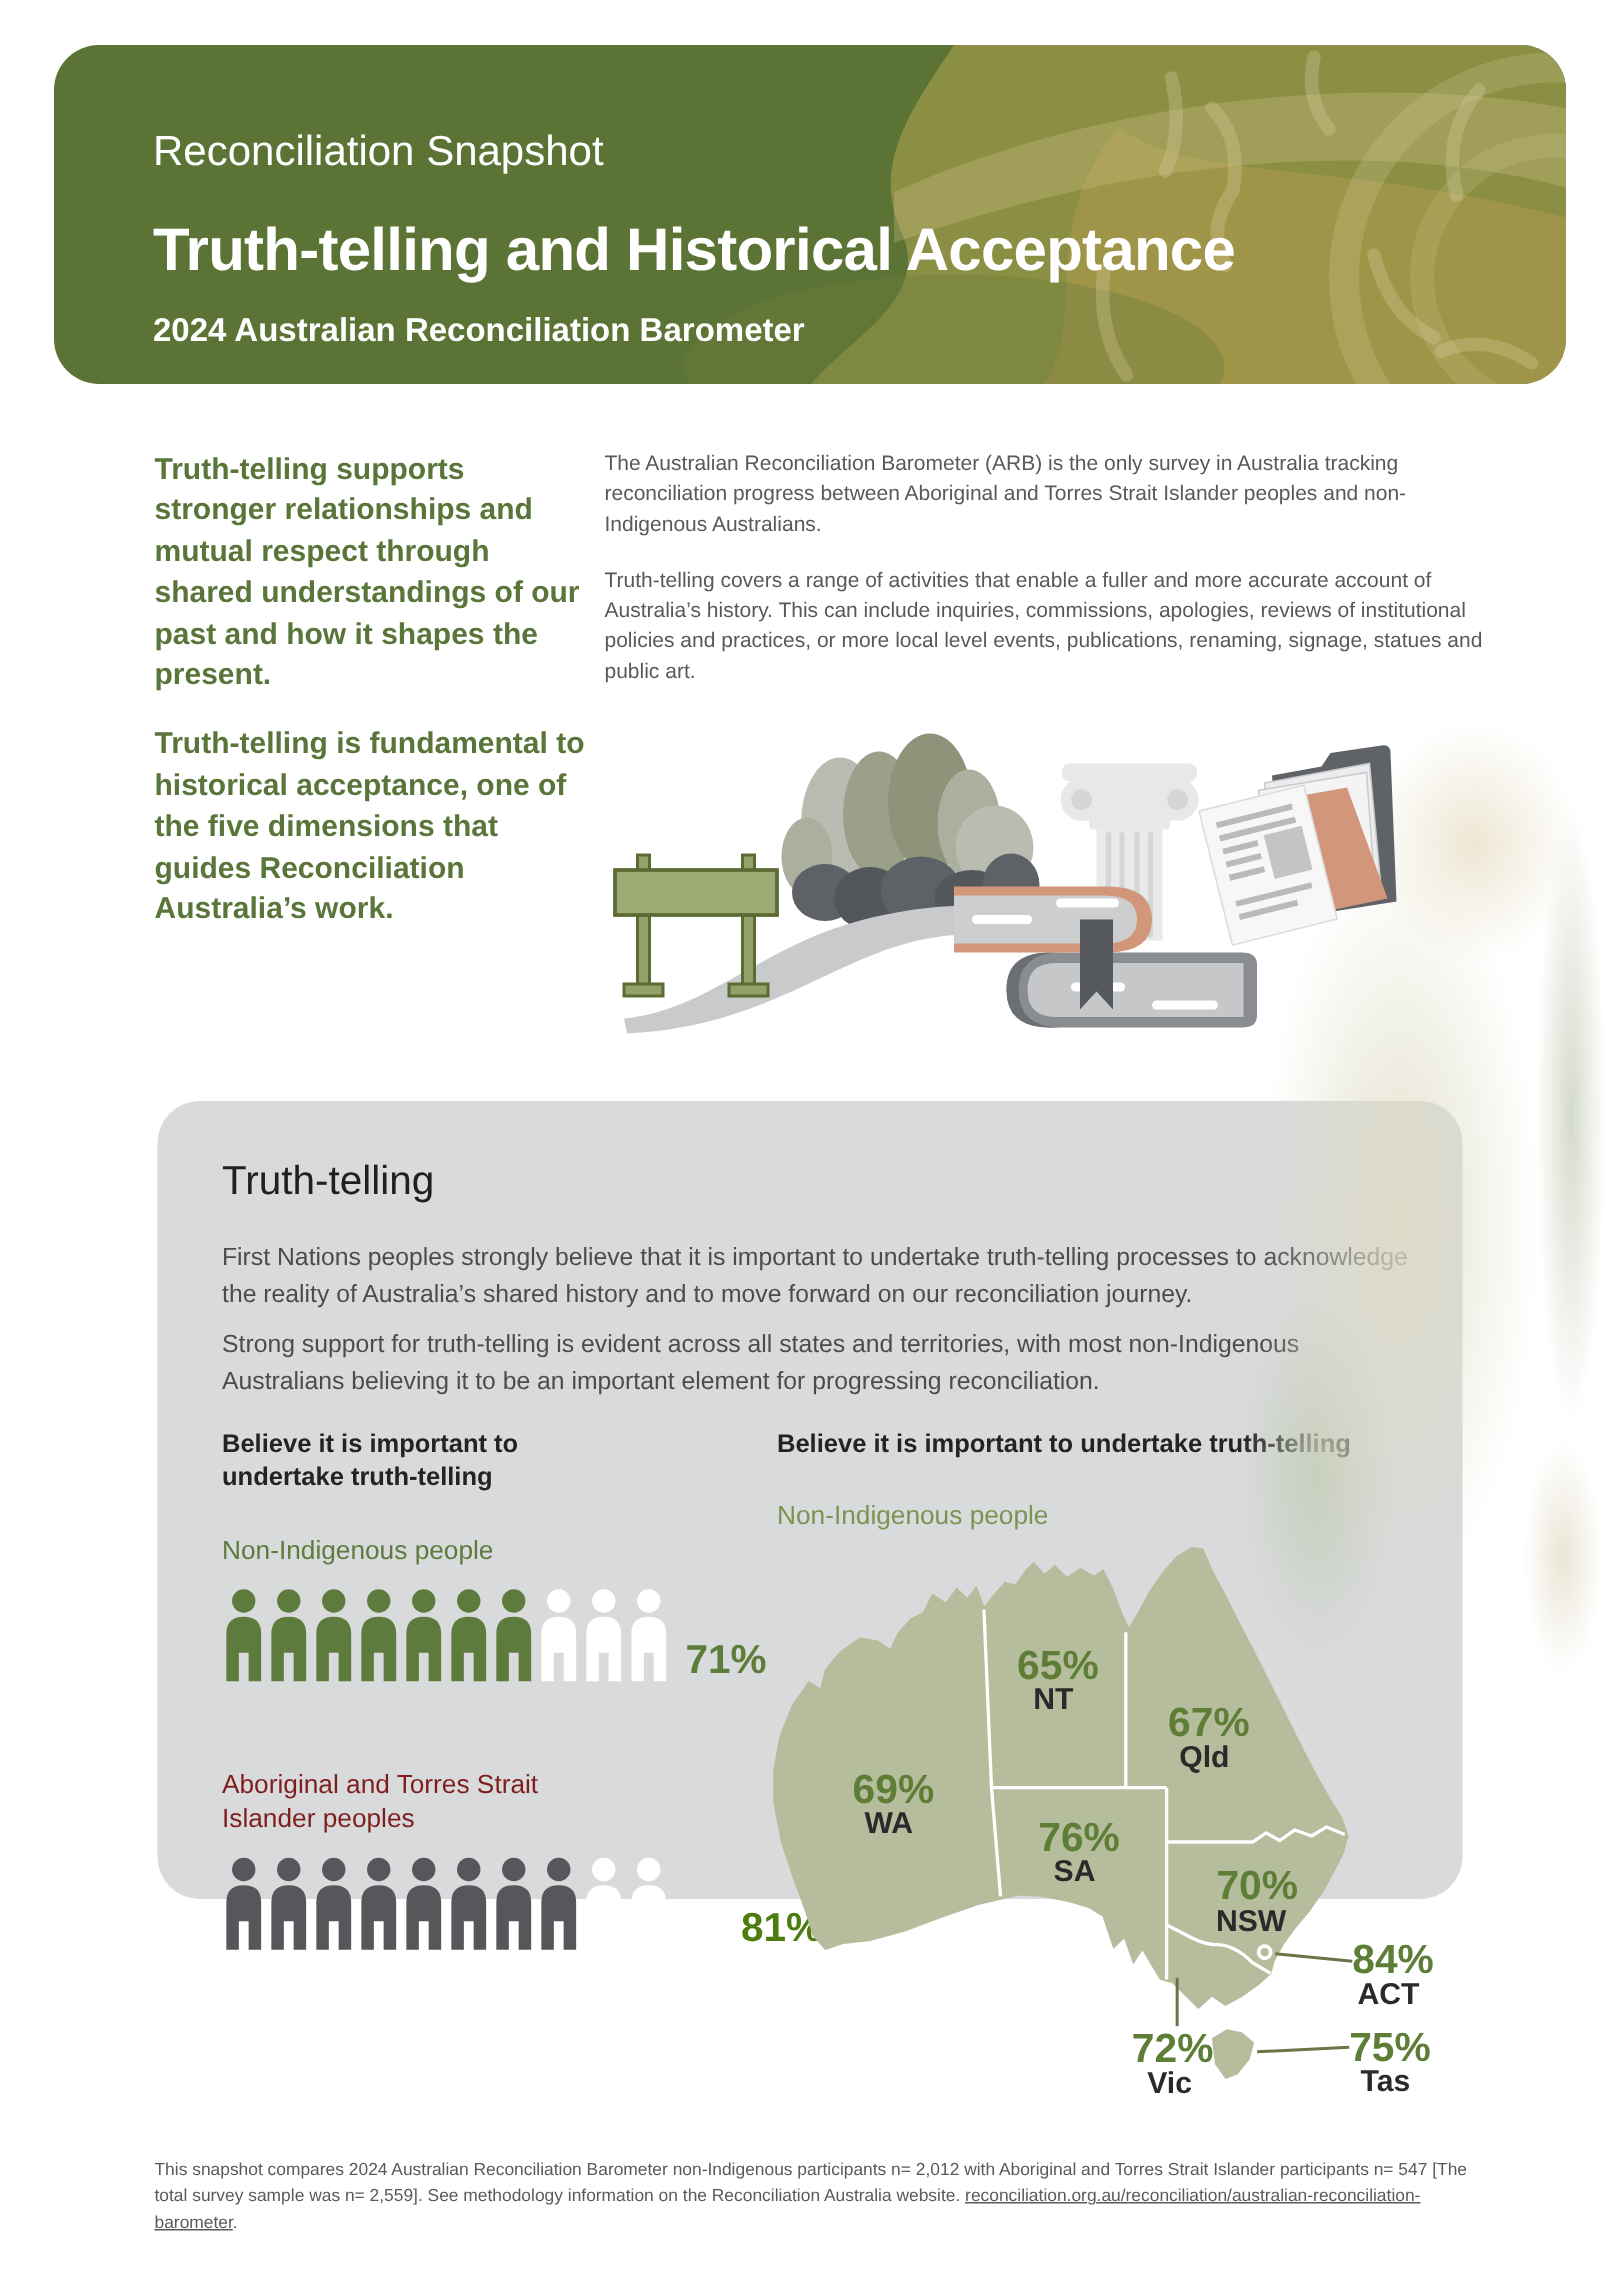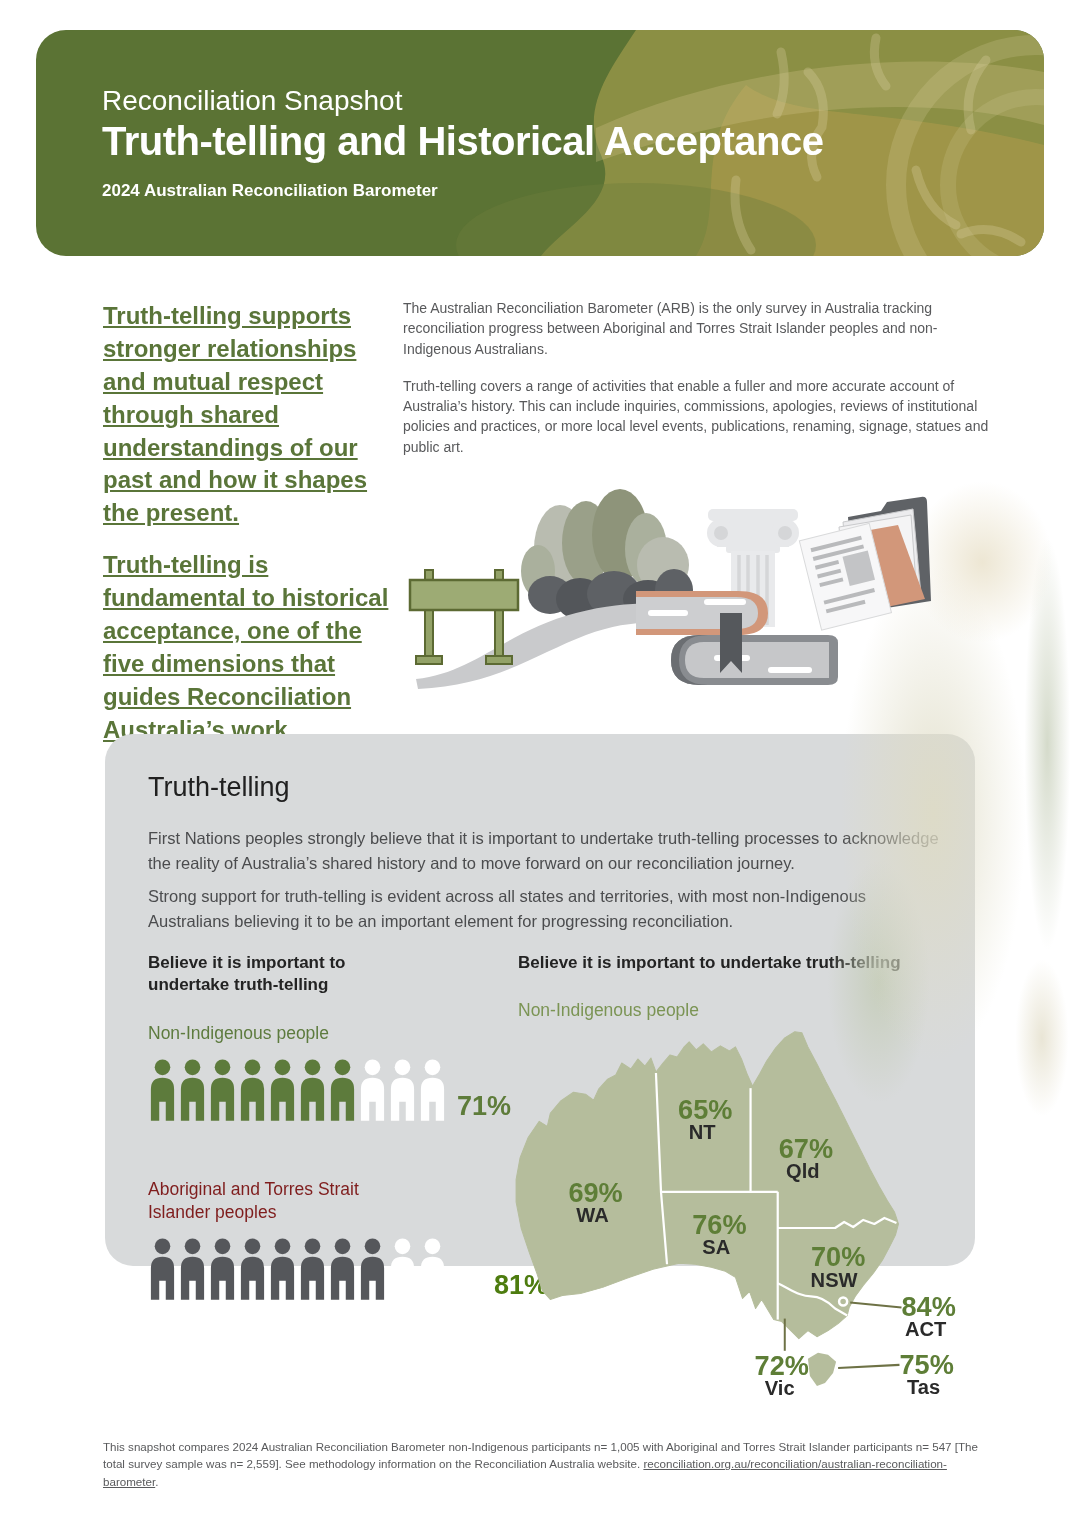--- a/index.html
+++ b/index.html
@@ -4,27 +4,27 @@
 <style>
   html,body{margin:0;padding:0;background:#ffffff;}
   .page{position:relative;width:1080px;height:1528px;background:#ffffff;overflow:hidden;
         font-family:"Liberation Sans", sans-serif;}
 
   
   .hero{position:absolute;left:36px;top:30px;width:1008px;height:226px;border-radius:30px;
         background:#5b7334;overflow:hidden;}
   .hero-art{position:absolute;left:0;top:0;}
   .hero-text{position:absolute;left:66px;top:54px;color:#ffffff;}
-  .kicker{font-size:28px;font-weight:400;line-height:1.2;margin-bottom:1px;}
+  .kicker{font-size:28px;font-weight:400;line-height:1.2;margin-bottom:27px;}
   .hero-title{font-size:40px;font-weight:700;line-height:1.1;margin:0 0 18px 0;letter-spacing:-.5px;}
-  .tagline{font-size:17px;font-weight:700;}
+  .tagline{font-size:22px;font-weight:700;}
 
   
   .intro-left{position:absolute;left:103px;top:300px;width:292px;color:#5a7539;
-              font-size:24px;font-weight:700;line-height:1.37;text-decoration:underline;}
+              font-size:20px;font-weight:700;line-height:1.37;}
   .intro-left p{margin:0 0 19px 0;}
   .intro-right{position:absolute;left:403px;top:298px;width:592px;color:#58595b;
                font-size:14px;line-height:1.45;}
   .intro-right p{margin:0 0 17px 0;}
 
   
   .watercolor-side{position:absolute;right:0;top:450px;width:272px;height:700px;z-index:2;pointer-events:none;
     background:
       radial-gradient(closest-side at 64% 16%, rgba(236,229,209,.95), rgba(236,229,209,0) 72%),
       radial-gradient(closest-side at 88% 42%, rgba(205,212,193,.85), rgba(205,212,193,0) 70%),
@@ -365,16 +365,16 @@
         <text class="map-name" x="420" y="305">ACT</text>
         <text class="map-pct" x="277" y="344">72%</text>
         <text class="map-name" x="275" y="364">Vic</text>
         <text class="map-pct" x="421" y="343">75%</text>
         <text class="map-name" x="418" y="363">Tas</text>
       </g>
     </svg>
   </section>
 
   <footer class="footnote">
-    <span>This snapshot compares 2024 Australian Reconciliation Barometer non-Indigenous participants n= 1,005 with Aboriginal and Torres Strait Islander participants n= 547 [The total survey sample was n= 2,559]. See methodology information on the Reconciliation Australia website. </span><a href="#">reconciliation.org.au/reconciliation/australian-reconciliation-barometer</a><span>.</span>
+    <span>This snapshot compares 2024 Australian Reconciliation Barometer non-Indigenous participants n= 2,012 with Aboriginal and Torres Strait Islander participants n= 547 [The total survey sample was n= 2,559]. See methodology information on the Reconciliation Australia website. </span><a href="#">reconciliation.org.au/reconciliation/australian-reconciliation-barometer</a><span>.</span>
   </footer>
 
 </div>
 
 </body></html>

